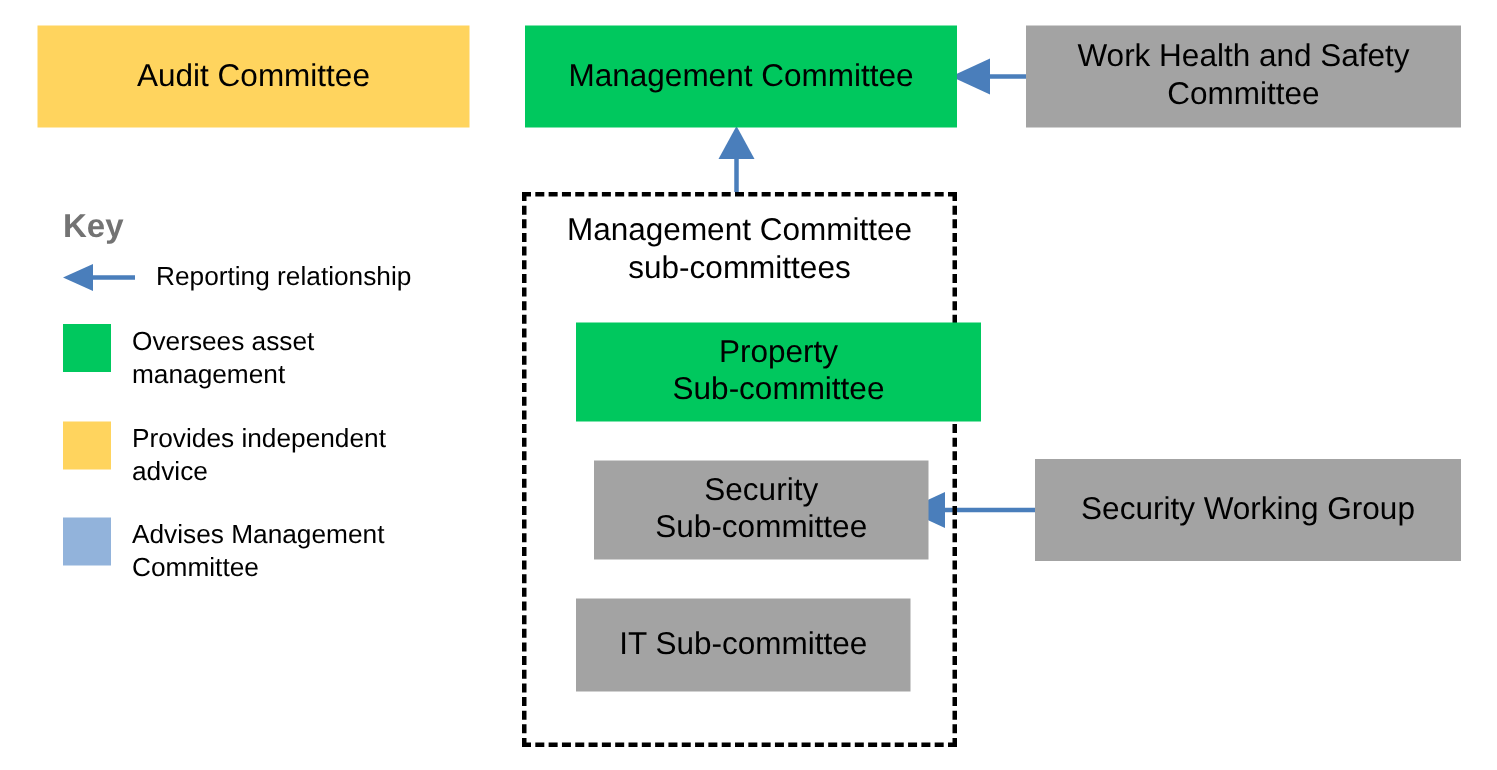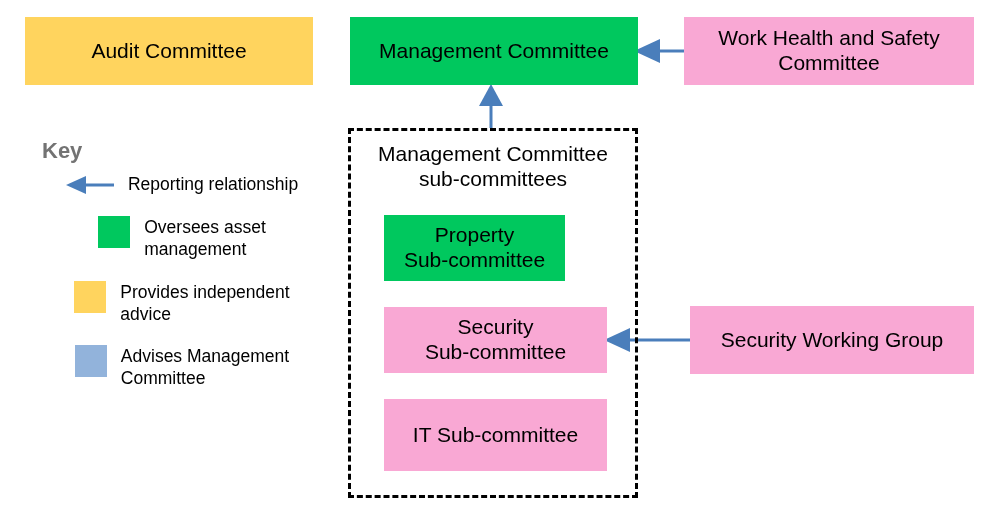--- a/index.html
+++ b/index.html
@@ -30,21 +30,21 @@
     justify-content: center;
     text-align: center;
     line-height: 1.18;
     font-size: 21px;
     color: #000000;
     padding: 2px 6px;
     white-space: pre-line;
   }
   .node.yellow { background: #ffd45e; }
   .node.green  { background: #00c85e; }
-  .node.blue   { background: #f9a8d4; }
+  .node.blue   { background: #a3a3a3; }
 
   
   #subcommittee-group {
     position: absolute;
     left: 348px;
     top: 128px;
     width: 290px;
     height: 370px;
     box-sizing: border-box;
     border: 3px dashed #000000;
@@ -72,21 +72,20 @@
   #key-title {
     font-size: 22px;
     font-weight: bold;
     margin: 0 0 10px 0;
     color: #737373;
   }
   .key-row {
     display: flex;
     align-items: flex-start;
     margin-bottom: 20px;
-    justify-content: center;
   }
   .key-row.arrow-row { margin-bottom: 20px; align-items: center; }
   .key-swatch {
     width: 32px;
     height: 32px;
     flex: 0 0 32px;
     margin-right: 14px;
   }
   .key-swatch.yellow { background: #ffd45e; }
   .key-swatch.green  { background: #00c85e; }
@@ -146,27 +145,27 @@
   <div class="node green" style="left:350px; top:17px; width:288px; height:68px;">Management Committee</div>
 
   <div class="node blue" style="left:684px; top:17px; width:290px; height:68px;">Work Health and Safety
 Committee</div>
 
   <div id="subcommittee-group">
 
     <div id="subcommittee-group-title">Management Committee
 sub-committees</div>
 
-    <div class="node green" style="left:33px; top:84px; width:181px; height:66px;">Property
+    <div class="node green" style="left:33px; top:84px; width:270px; height:66px;">Property
 Sub-committee</div>
 
-    <div class="node blue" style="left:33px; top:176px; width:223px; height:66px;">Security
+    <div class="node blue" style="left:45px; top:176px; width:223px; height:66px;">Security
 Sub-committee</div>
 
-    <div class="node blue" style="left:33px; top:268px; width:223px; height:72px;">IT Sub-committee</div>
+    <div class="node blue" style="left:33px; top:268px; width:223px; height:62px;">IT Sub-committee</div>
   </div>
 
   <div class="node blue" style="left:690px; top:306px; width:284px; height:68px;">Security Working Group</div>
 
   <div id="key">
 
     <div id="key-title">Key</div>
 
     <div class="key-row arrow-row">
       <div class="key-arrow-slot">

